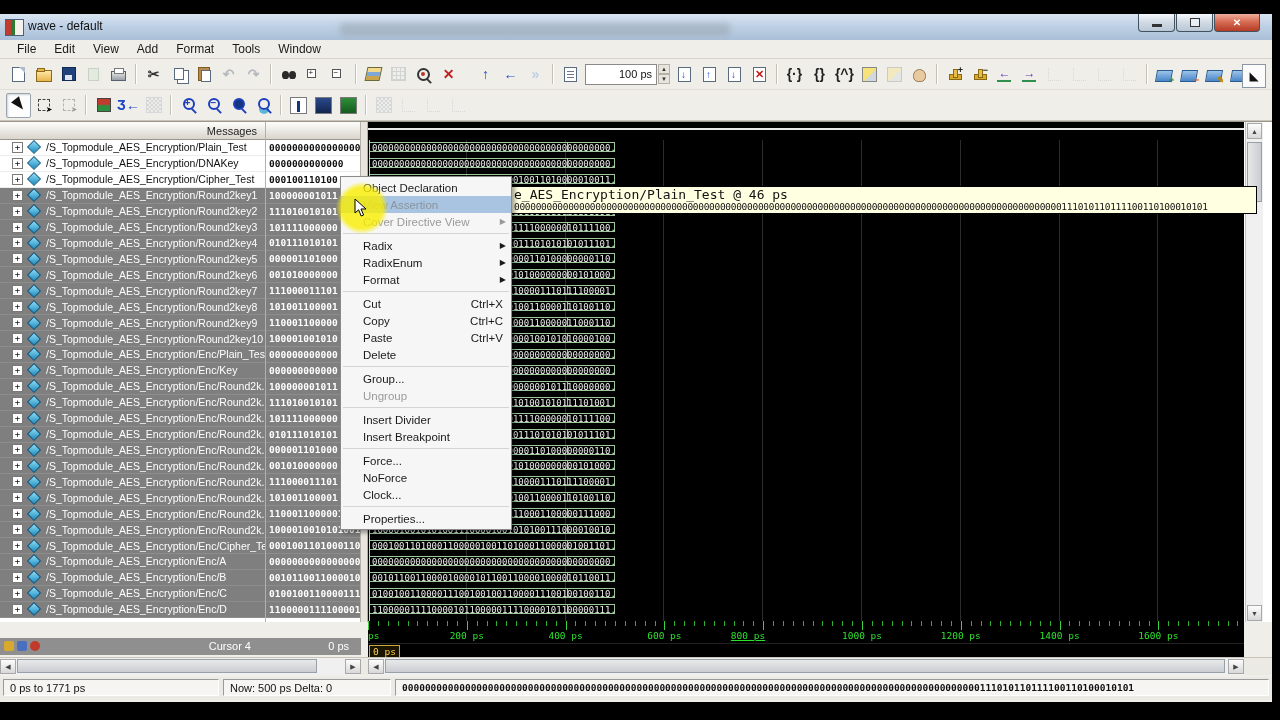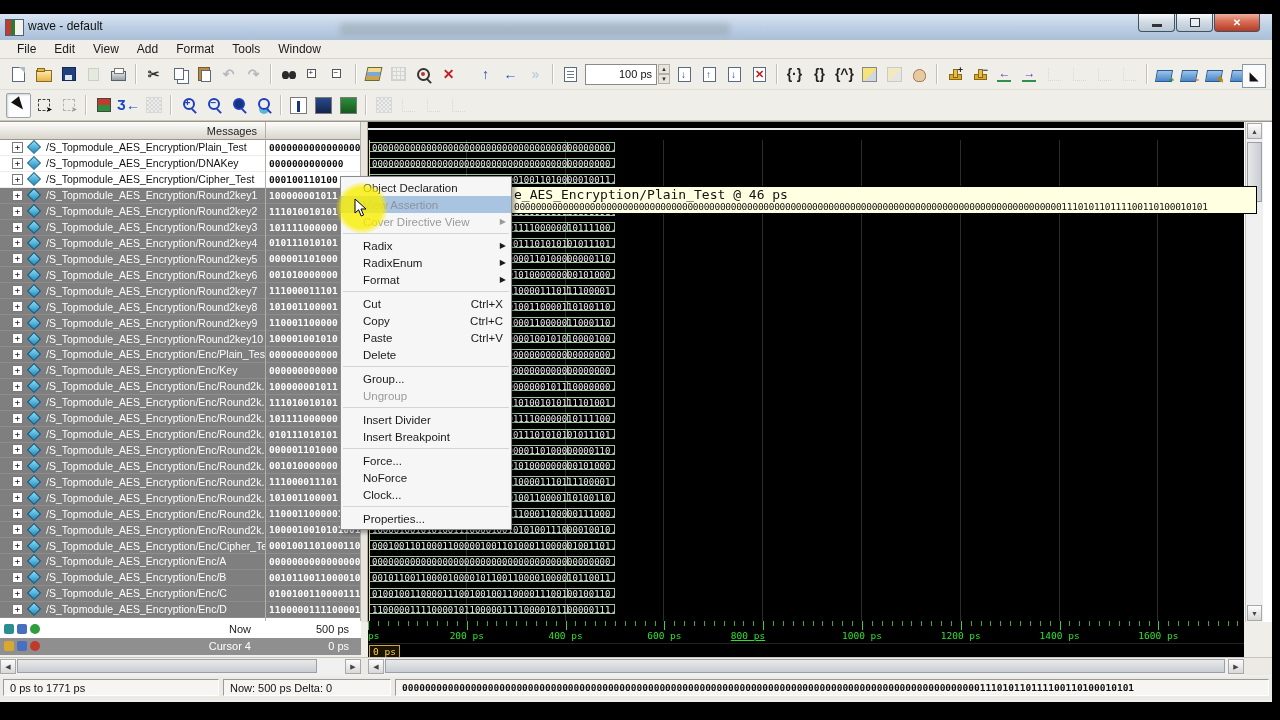--- a/index.html
+++ b/index.html
@@ -739,29 +739,20 @@
       <div id="cursor-line"></div>
     </div>
     <div id="vscroll">
       <div class="sbtn" style="top:1px">▲</div>
       <div id="vthumb"></div>
       <div class="sbtn" style="bottom:1px">▼</div>
     </div>
   </div>
 
   <div id="footer">
-    <div id="f-now">
-      <div class="f-icons">
-        <span class="f-ic" style="background:#2a8f8f"></span>
-        <span class="f-ic" style="background:#4a6fc0"></span>
-        <span class="f-ic" style="background:#2e9e3e;border-radius:50%"></span>
-      </div>
-      <span class="f-label nm">Now</span>
-      <span class="f-label vl">500 ps</span>
-    </div>
     <div id="f-cur">
       <div class="f-icons">
         <span class="f-ic" style="background:#d9a92f"></span>
         <span class="f-ic" style="background:#4a6fc0"></span>
         <span class="f-ic" style="background:#c0392b;border-radius:50%"></span>
       </div>
       <span class="f-label nm">Cursor 4</span>
       <span class="f-label vl">0 ps</span>
     </div>
     <div id="ruler">

